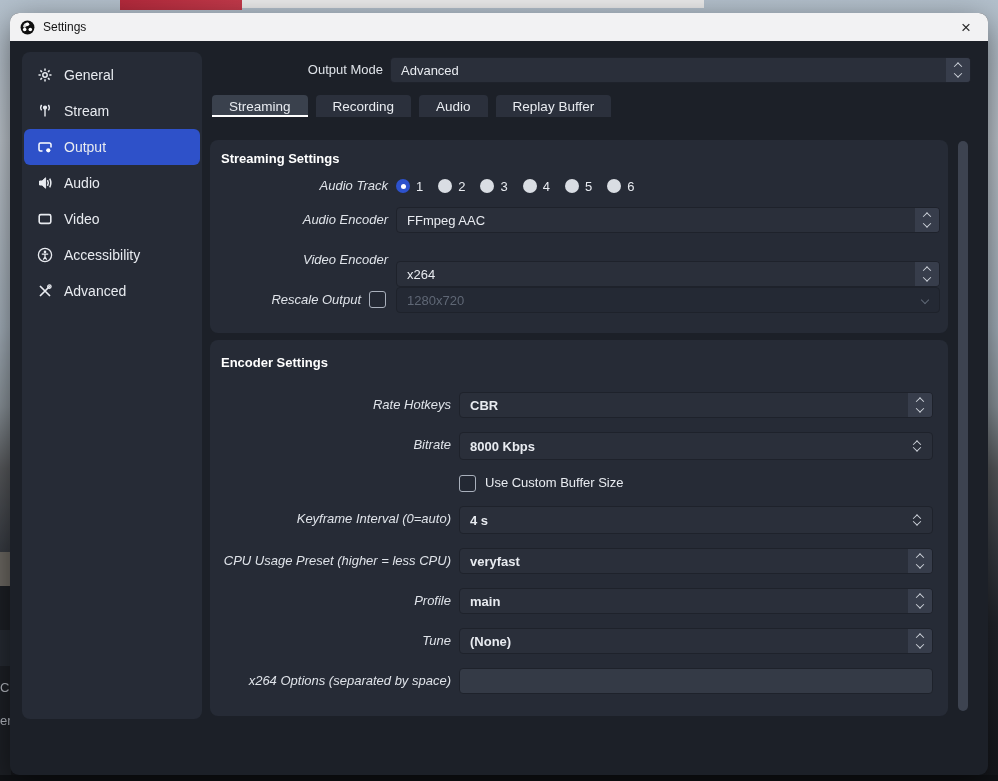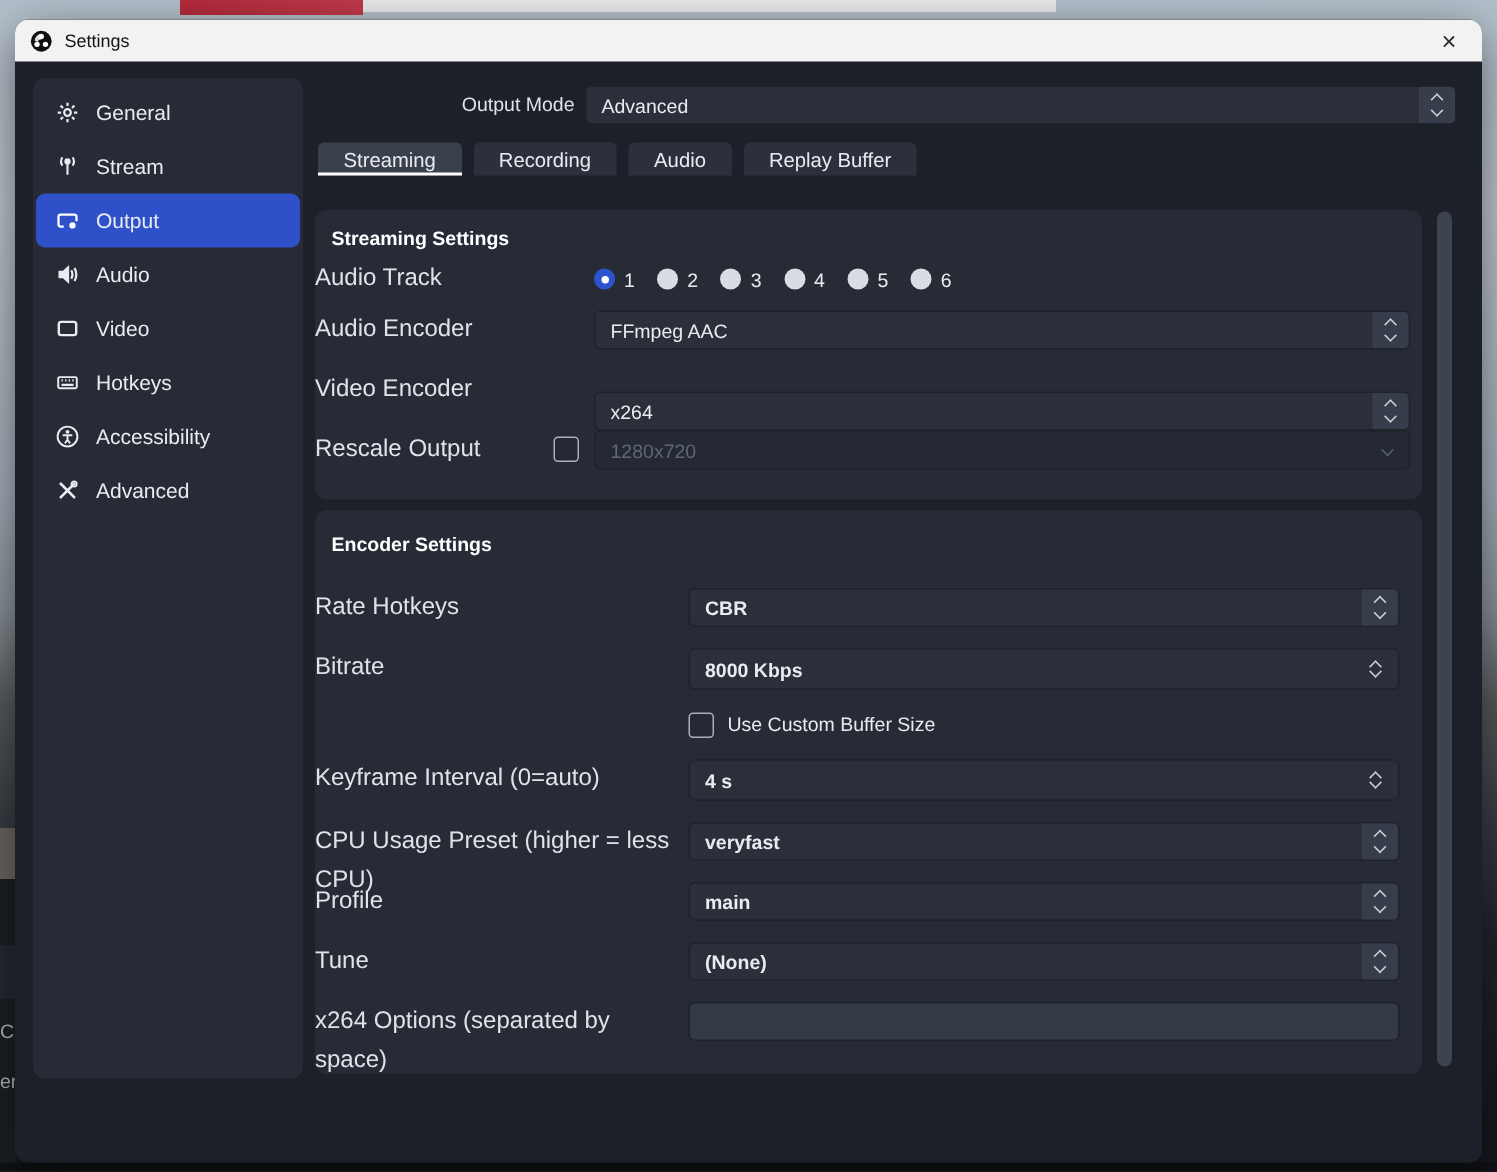--- a/index.html
+++ b/index.html
@@ -67,21 +67,21 @@
     border-radius:4px 4px 0 0;color:var(--text);font-size:13.5px;position:relative;}
   .tab.active{background:var(--tab-active);}
   .tab.active::after{content:"";position:absolute;left:0;right:0;bottom:0;height:2px;background:#fff;}
 
   
   .section{position:absolute;left:200px;width:738px;background:var(--panel);border-radius:8px;}
   .sec-stream{top:127px;height:193px;}
   .sec-encoder{top:327px;height:376px;}
   .sec-header{position:absolute;left:11px;top:11px;font-size:13px;font-weight:700;color:#fff;}
   .sec-encoder .sec-header{top:15px;}
-  .row-label{position:absolute;color:var(--label);font-size:16px;line-height:26px;height:26px;}
+  .row-label{position:absolute;text-align:right;color:var(--label);font-size:13px;line-height:26px;height:26px;font-style:italic;}
   .s-label{left:0;width:178px;}
   .e-label{left:0;width:241px;}
   .s-field{position:absolute;left:186px;width:544px;height:26px;}
   .e-field{position:absolute;left:249px;width:474px;height:26px;font-weight:bold;}
 
   .radio-row{position:absolute;left:186px;top:34px;height:24px;display:flex;align-items:center;gap:15px;}
   .radio-opt{display:flex;align-items:center;gap:6px;color:var(--text);font-size:13px;}
   .radio{width:14px;height:14px;border-radius:50%;background:#d9dde3;position:relative;}
   .radio.selected{background:#2d52cd;}
   .radio.selected::after{content:"";position:absolute;left:4.5px;top:4.5px;width:5px;height:5px;
@@ -179,29 +179,20 @@
       <span>
           <svg width="16" height="16" viewBox="0 0 16 16" stroke="#e8ebf0" fill="none" stroke-width="1.6">
         <rect x="2.2" y="3.6" width="11.6" height="8.8" rx="1.6"></rect>
       </svg>
         </span>
       <span>Video</span>
     </div>
     <div class="side-item">
       <span>
           <svg width="16" height="16" viewBox="0 0 16 16" stroke="#e8ebf0" fill="none" stroke-width="1.3">
-        <rect x="1.8" y="4.4" width="12.4" height="7.4" rx="1"></rect>
-        <path d="M4 6.6h.9M6.4 6.6h.9M8.8 6.6h.9M11.2 6.6h.9M4 9.6h8" stroke-width="1.5"></path>
-      </svg>
-        </span>
-      <span>Hotkeys</span>
-    </div>
-    <div class="side-item">
-      <span>
-          <svg width="16" height="16" viewBox="0 0 16 16" stroke="#e8ebf0" fill="none" stroke-width="1.3">
         <circle cx="8" cy="8" r="6.6"></circle>
             <circle cx="8" cy="4.9" r="1.3" fill="#e8ebf0" stroke="none"></circle>
         <path d="M4.8 7.2h6.4M8 7.2v3M8 10.2l-1.7 2.4M8 10.2l1.7 2.4"></path>
       </svg>
         </span>
       <span>Accessibility</span>
     </div>
     <div class="side-item">
       <span>
           <svg width="16" height="16" viewBox="0 0 16 16" stroke="#e8ebf0" fill="none" stroke-width="1.7">

